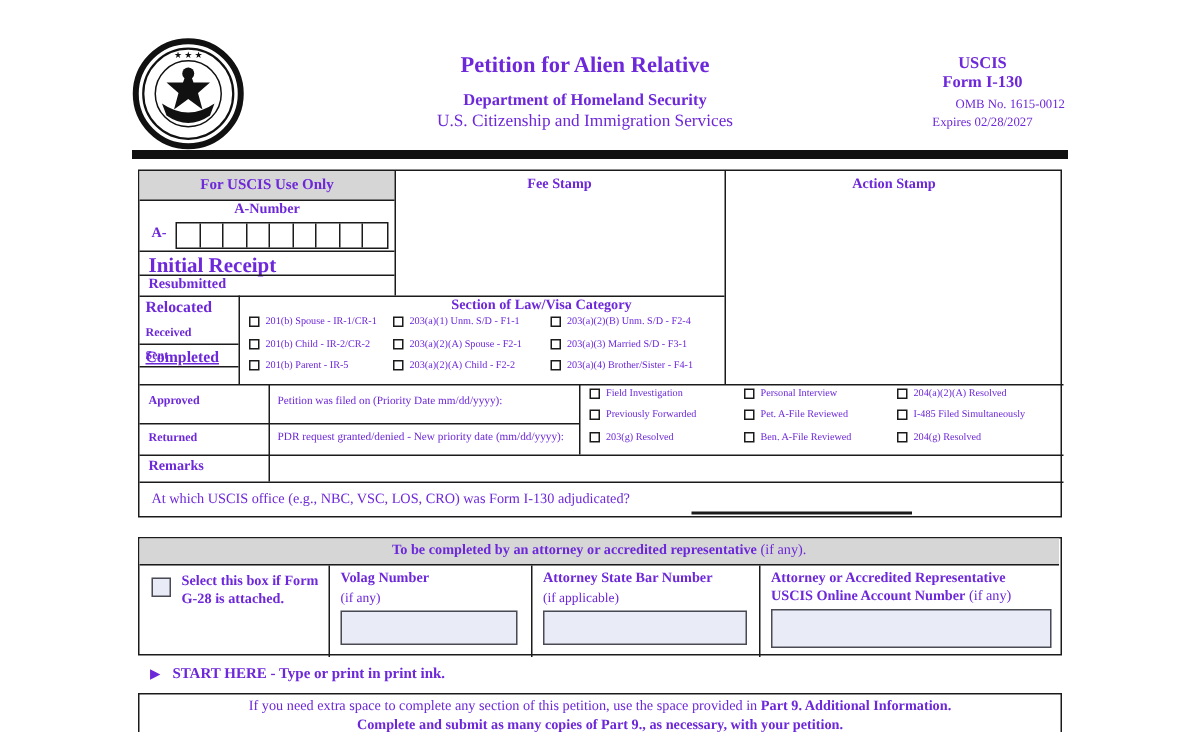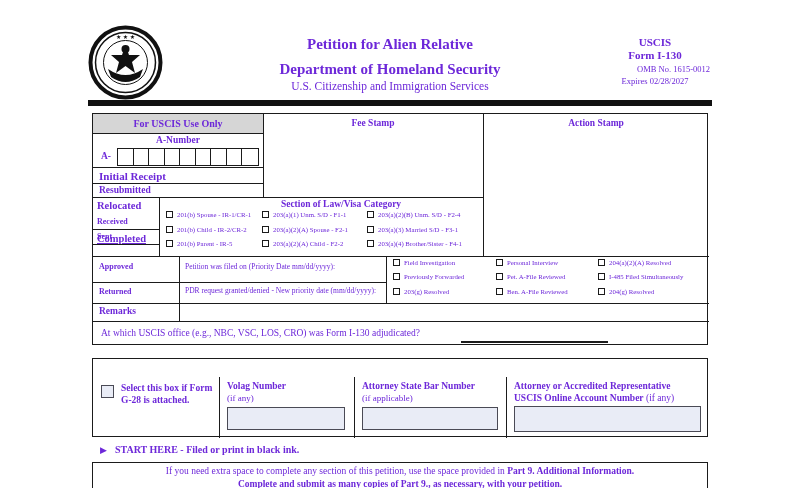--- a/index.html
+++ b/index.html
@@ -36,21 +36,21 @@
       <circle cx="37.5" cy="37.5" r="22" fill="#fff" stroke="#111" stroke-width="1"></circle>
       <path d="M37.5 20 L41 30 L52 30 L44 37 L47 48 L37.5 41 L28 48 L31 37 L23 30 L34 30 Z" fill="#111"></path>
       <path d="M20 44 Q37.5 56 55 44 L52 52 Q37.5 62 23 52 Z" fill="#111"></path>
       <circle cx="37.5" cy="24" r="4" fill="#111"></circle>
       <text x="37.5" y="13.5" font-size="6" text-anchor="middle" fill="#111" font-family="Liberation Serif,serif">★ ★ ★</text>
     </svg>
   </div>
 
   <div class="abs center" style="left:170px;top:36px;width:440px;">
     <div class="bold" style="font-size:15px;">Petition for Alien Relative</div>
-    <div class="bold" style="font-size:15px;margin-top:8px;font-family:Liberation Serif, serif;">Department of Homeland Security</div>
+    <div class="bold" style="font-size:11px;margin-top:8px;font-family:Liberation Serif, serif;">Department of Homeland Security</div>
     <div style="font-size:11.5px;margin-top:2px;">U.S. Citizenship and Immigration Services</div>
   </div>
 
   <div class="abs center" style="left:600px;top:36px;width:110px;">
     <div class="bold" style="font-size:11px;">USCIS</div>
     <div class="bold" style="font-size:11px;margin-top:1px;">Form I-130</div>
     <div style="font-size:8.5px;margin-top:3px;text-align:right;">OMB No. 1615-0012</div>
     <div style="font-size:8.5px;margin-top:2px;">Expires 02/28/2027</div>
   </div>
 
@@ -68,40 +68,40 @@
       <div class="anum-cell"></div>
       <div class="anum-cell"></div>
       <div class="anum-cell"></div>
       <div class="anum-cell"></div>
       <div class="anum-cell"></div>
       <div class="anum-cell"></div>
       <div class="anum-cell"></div>
     </div>
 
     <div class="hline" style="left:0;top:53px;width:170px;"></div>
-    <div class="abs bold" style="left:6px;top:56px;font-size:11px;">Initial Receipt</div>
+    <div class="abs bold" style="left:6px;top:56px;font-size:14px;">Initial Receipt</div>
     <div class="hline" style="left:0;top:69px;width:170px;"></div>
     <div class="abs bold" style="left:6px;top:71px;font-size:9.5px;">Resubmitted</div>
 
     <div class="vline" style="left:170px;top:0;height:83px;"></div>
     <div class="abs center bold" style="left:170px;top:4px;width:220px;font-size:9.5px;">Fee Stamp</div>
     <div class="vline" style="left:390px;top:0;height:142px;"></div>
     <div class="abs center bold" style="left:390px;top:4px;width:226px;font-size:9.5px;">Action Stamp</div>
 
     <div class="hline" style="left:0;top:83px;width:390px;"></div>
 
     <div class="vline" style="left:66px;top:83px;height:59px;"></div>
     <div class="abs bold" style="left:4px;top:86px;font-size:10.5px;">Relocated</div>
     <div class="abs bold" style="left:4px;top:103px;font-size:8px;">Received</div>
     <div class="hline" style="left:0;top:115px;width:66px;"></div>
     <div class="abs bold" style="left:4px;top:118px;font-size:8px;">Sent</div>
     <div class="hline" style="left:0;top:130px;width:66px;"></div>
     <div class="abs bold" style="left:4px;top:119px;font-size:10.5px;text-decoration:underline;">Completed</div>
 
-    <div class="abs center bold" style="left:50px;top:85px;width:324px;font-size:9.5px;padding-left:36px;">Section of Law/Visa Category</div>
+    <div class="abs center bold" style="left:70px;top:85px;width:324px;font-size:9.5px;padding-left:36px;">Section of Law/Visa Category</div>
 
     <div class="law-item" style="left:73px;top:97px;">
         <span class="cb"></span>
         <span>201(b) Spouse - IR-1/CR-1</span>
       </div>
     <div class="law-item" style="left:169px;top:97px;">
         <span class="cb"></span>
         <span>203(a)(1) Unm. S/D - F1-1</span>
       </div>
     <div class="law-item" style="left:274px;top:97px;">
@@ -183,20 +183,23 @@
     <div class="hline" style="left:0;top:189px;width:616px;"></div>
 
     <div class="abs bold" style="left:6px;top:192px;font-size:9.5px;">Remarks</div>
     <div class="hline" style="left:0;top:207px;width:616px;"></div>
 
     <div class="abs" style="left:8px;top:214px;font-size:9.5px;white-space:nowrap;">At which USCIS office (e.g., NBC, VSC, LOS, CRO) was Form I-130 adjudicated?</div>
     <div class="abs" style="left:368px;top:227px;width:147px;height:1.5px;background:#1b1b1b;"></div>
   </div>
 
   <div class="boxed" style="left:92px;top:358px;width:616px;height:79px;">
+    <div class="abs graybar center" style="left:0;top:0;width:613px;height:18px;font-size:9.5px;line-height:17px;">
+      <span class="bold">To be completed by an attorney or accredited representative</span><span> (if any).</span>
+    </div>
 
     <div class="vline" style="left:126px;top:18px;height:61px;"></div>
     <div class="vline" style="left:261px;top:18px;height:61px;"></div>
     <div class="vline" style="left:413px;top:18px;height:61px;"></div>
 
     <div class="abs" style="left:8px;top:26px;width:13px;height:13px;background:#e9ecf6;border:1px solid #4a4a55;box-sizing:border-box;"></div>
     <div class="abs bold" style="left:28px;top:23px;width:94px;font-size:9.5px;line-height:12px;">Select this box if Form G-28 is attached.</div>
 
     <div class="lbl bold" style="left:134px;top:22px;font-size:9.5px;">Volag Number</div>
     <div class="lbl" style="left:134px;top:34px;font-size:9px;">(if any)</div>
@@ -208,21 +211,21 @@
 
     <div class="lbl bold" style="left:421px;top:22px;font-size:9.5px;">Attorney or Accredited Representative</div>
     <div class="lbl" style="left:421px;top:34px;font-size:9.5px;">
       <span class="bold">USCIS Online Account Number</span><span> (if any)</span>
     </div>
     <div class="field" style="left:421px;top:47px;width:187px;height:26px;"></div>
   </div>
 
   <div class="abs" style="left:100px;top:444px;display:flex;align-items:center;gap:8px;">
     <span style="font-size:9px;">▶</span>
-    <span class="bold" style="font-size:10px;">START HERE - Filed or print in black ink.</span>
+    <span class="bold" style="font-size:10px;">START HERE - Type or print in print ink.</span>
   </div>
 
   <div class="boxed center" style="left:92px;top:462px;width:616px;height:30px;font-size:9.5px;line-height:13px;padding-top:2px;">
     <div>
       <span>If you need extra space to complete any section of this petition, use the space provided in </span><span class="bold">Part 9. Additional Information.</span>
     </div>
     <div class="bold">Complete and submit as many copies of Part 9., as necessary, with your petition.</div>
   </div>
 
 </div>

